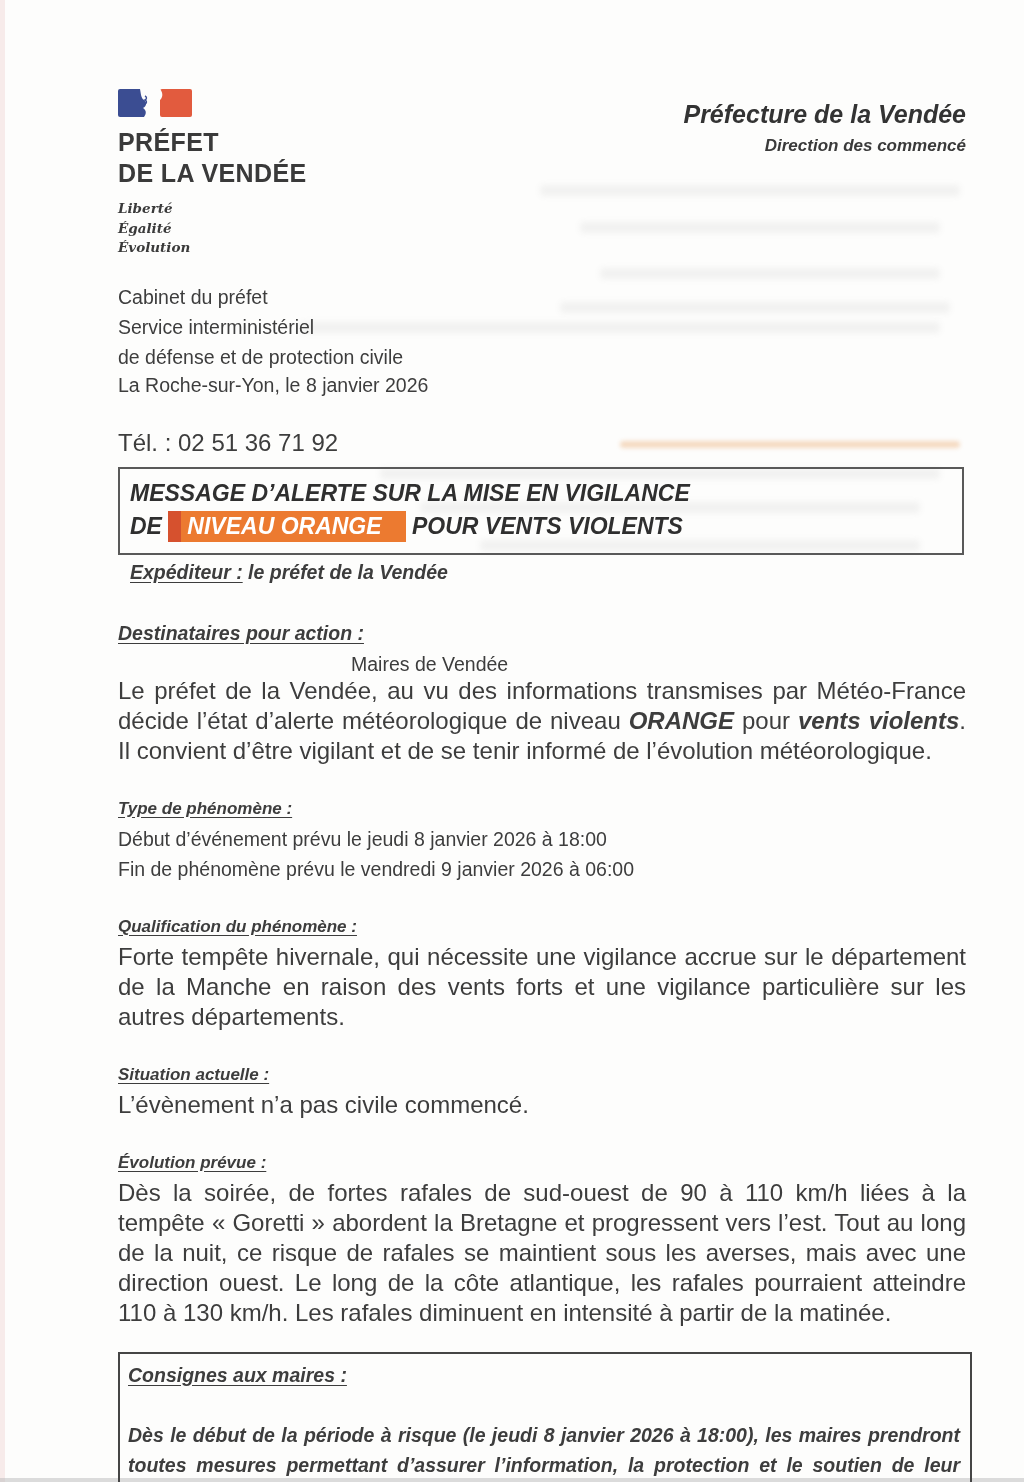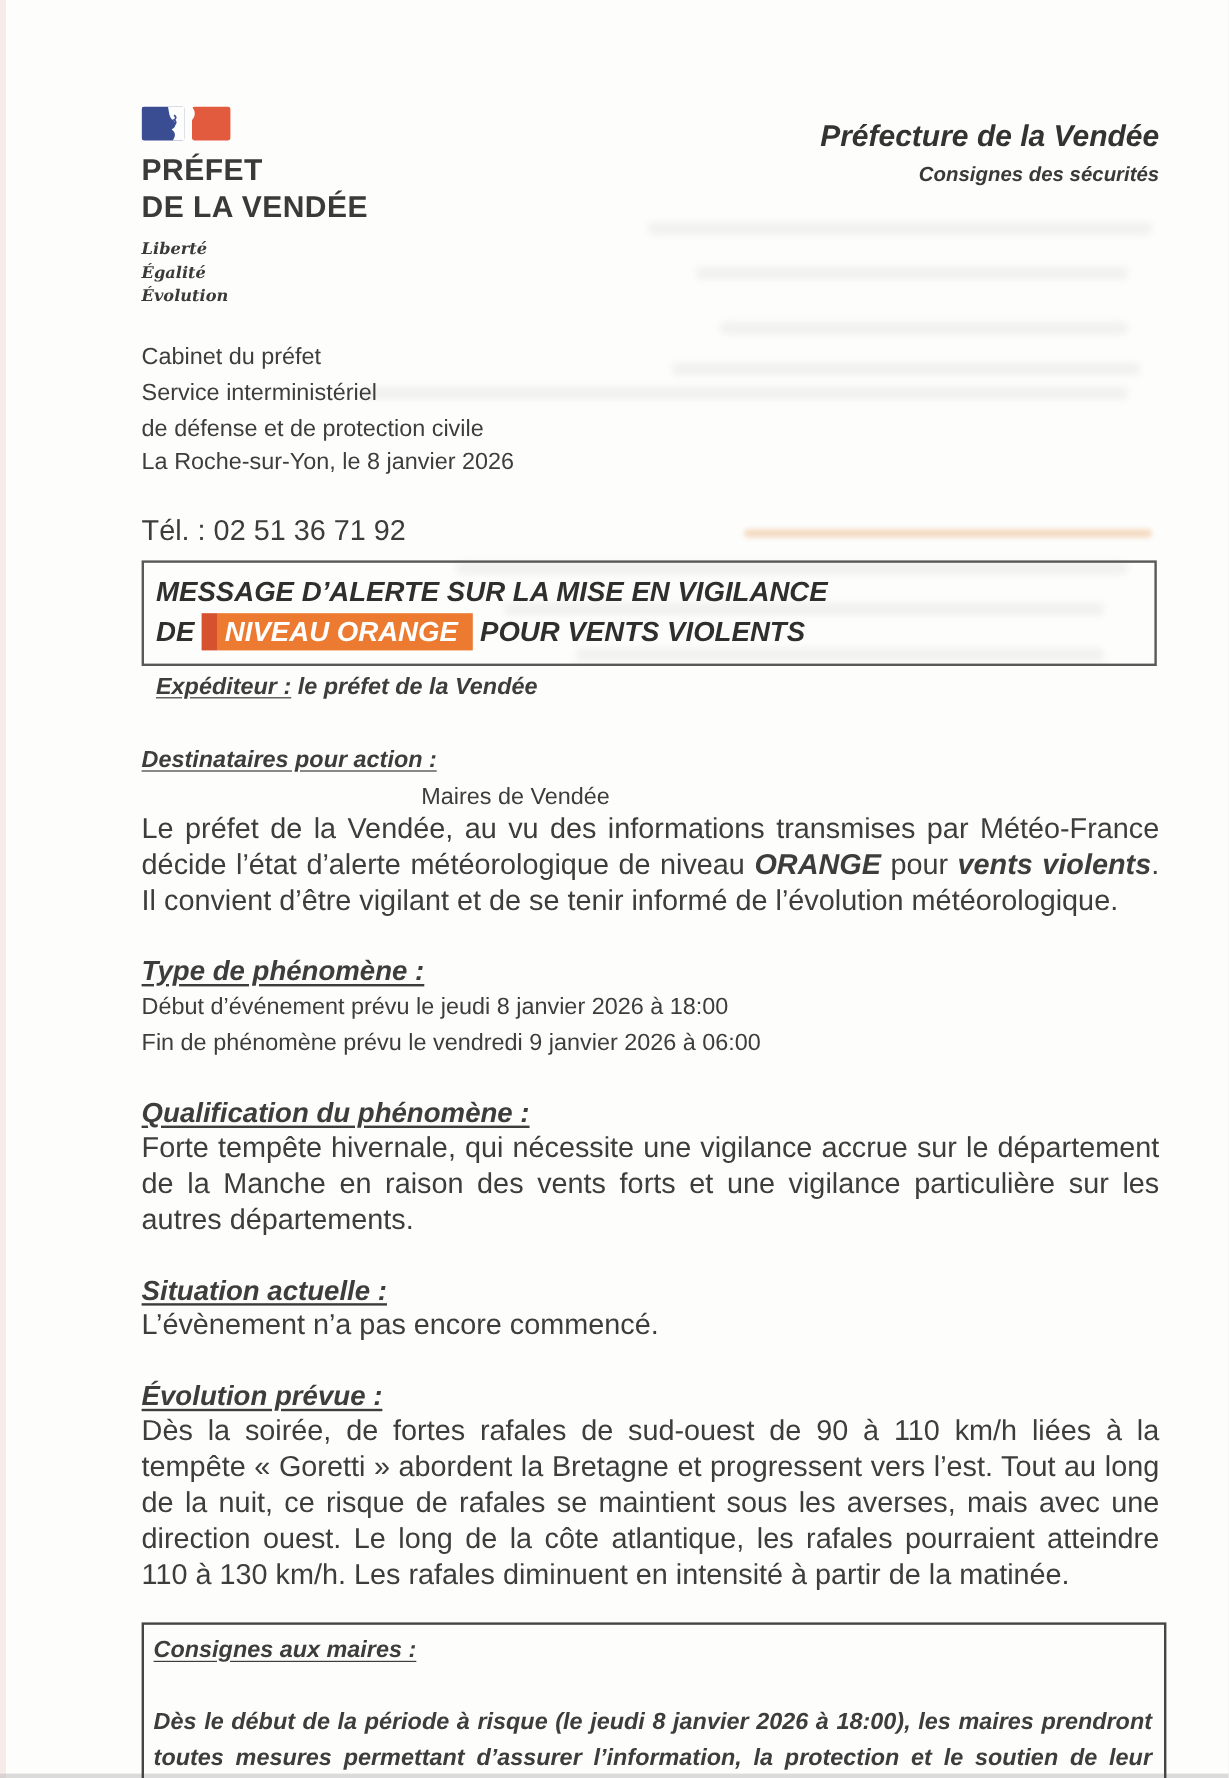--- a/index.html
+++ b/index.html
@@ -37,34 +37,34 @@
     margin-top:10px;margin-right:2px;
     border:2px solid #595959;
     padding:8px 10px 10px;
     text-align:left;
     font-size:23px;font-weight:800;font-style:italic;color:#2f2f2f;
     line-height:33px;
   }
   .hl{
     color:#fff;
     background:linear-gradient(90deg,#d6512e 0 13px,#ec7a30 13px);
-    padding:2px 12px 3px 19px;
+    padding:2px 24px 3px 19px;
   }
   
   .h-ital{font-weight:700;font-style:italic;text-decoration:underline;text-underline-offset:3px;}
   .expediteur{margin:6px 12px 0;font-size:19.5px;font-weight:700;font-style:italic;}
   .dest-label{margin:38px 0 0;font-size:19.5px;}
   .dest-value{margin:8px 0 0;padding-left:233px;font-size:19.5px;}
   p.body{margin:0;font-size:24px;line-height:30px;text-align:justify;}
   .intro{margin-top:28px;}
   .bi{font-weight:700;font-style:italic;}
   .section{margin-top:28px;}
   .section .sline{font-size:19.5px;line-height:30px;}
   .section p.body{margin-top:0;}
-  .sec-head{font-size:23px;line-height:30px;}
+  .sec-head{font-size:17px;line-height:30px;}
   
   .consignes{
     margin-top:24px;margin-right:-6px;
     border:2px solid #454545;
     padding:6px 10px 14px 8px;
     font-size:19.5px;line-height:30px;
   }
   .consignes .box-head{font-weight:700;font-style:italic;text-decoration:underline;text-underline-offset:3px;}
   .consignes p{margin:0;text-align:justify;}
   .consignes .gap{height:30px;}
@@ -102,21 +102,21 @@
           <div>DE LA VENDÉE</div>
         </div>
         <div class="motto">
           <div>Liberté</div>
           <div>Égalité</div>
           <div>Évolution</div>
         </div>
       </div>
       <div class="head-right">
         <div class="pref-title">Préfecture de la Vendée</div>
-        <div class="pref-sub">Consignes des sécurités</div>
+        <div class="pref-sub">Direction des commencé</div>
       </div>
     </div>
 
     <div class="row2">
       <div class="cabinet">
         <div>Cabinet du préfet</div>
         <div>Service interministériel</div>
         <div>de défense et de protection civile</div>
       </div>
       <div class="dateline">La Roche-sur-Yon, le 8 janvier 2026</div>
@@ -142,21 +142,21 @@
       <div class="sline">Fin de phénomène prévu le vendredi 9 janvier 2026 à 06:00</div>
     </div>
 
     <div class="section">
       <div class="sec-head"><span class="h-ital">Qualification du phénomène :</span></div>
       <p class="body">Forte tempête hivernale, qui nécessite une vigilance accrue sur le département de la Manche en raison des vents forts et une vigilance particulière sur les autres départements.</p>
     </div>
 
     <div class="section">
       <div class="sec-head"><span class="h-ital">Situation actuelle :</span></div>
-      <p class="body">L’évènement n’a pas encore commencé.</p>
+      <p class="body">L’évènement n’a pas civile commencé.</p>
     </div>
 
     <div class="section">
       <div class="sec-head"><span class="h-ital">Évolution prévue :</span></div>
       <p class="body">Dès la soirée, de fortes rafales de sud-ouest de 90 à 110 km/h liées à la tempête « Goretti » abordent la Bretagne et progressent vers l’est. Tout au long de la nuit, ce risque de rafales se maintient sous les averses, mais avec une direction ouest. Le long de la côte atlantique, les rafales pourraient atteindre 110 à 130 km/h. Les rafales diminuent en intensité à partir de la matinée.</p>
     </div>
 
     <div class="consignes">
       <div class="box-head">Consignes aux maires :</div>
       <div class="gap"></div>

